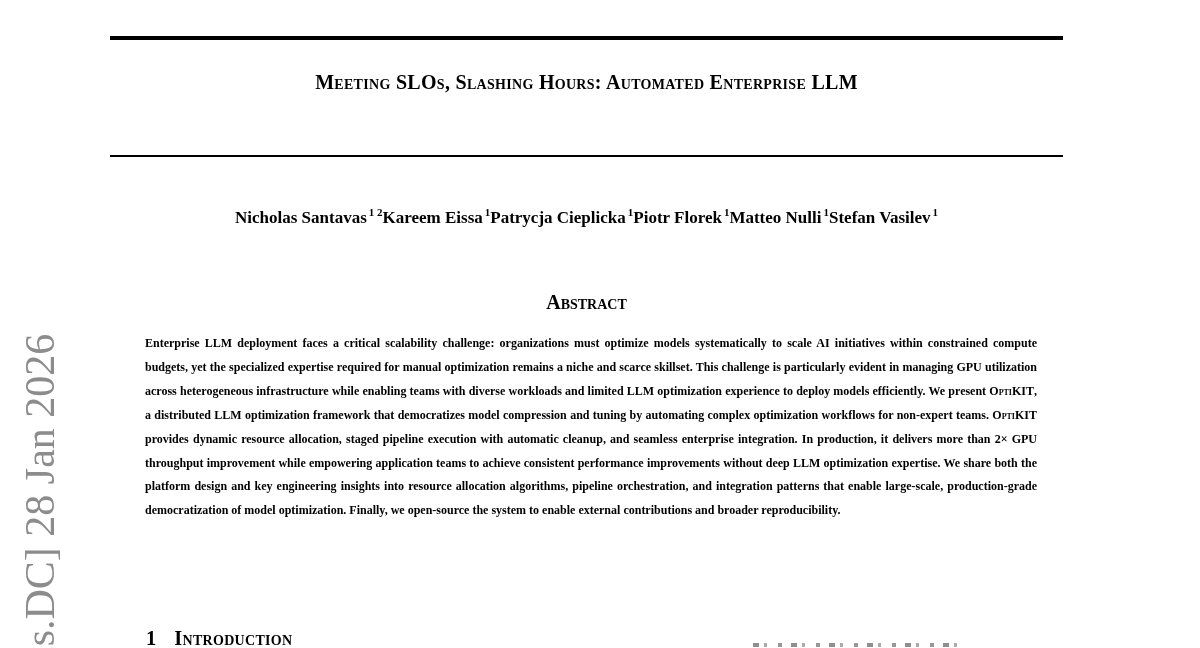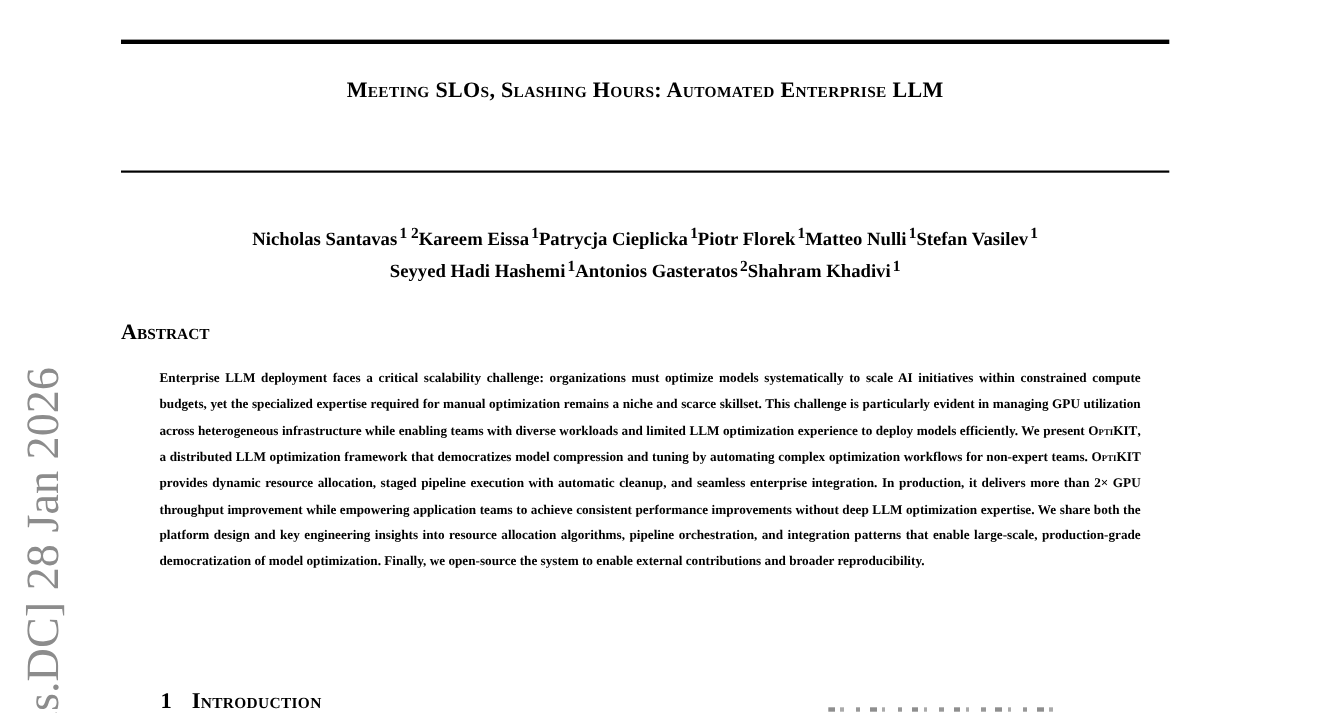--- a/index.html
+++ b/index.html
@@ -28,24 +28,25 @@
 
   .authors-block {
     position: absolute; left: 80px; width: 1013px; top: 200px;
     text-align: center;
     font-weight: bold;
     font-size: 17px;
     line-height: 25px;
   }
   .author { white-space: nowrap; }
   .author + .author { }
-  .author sup { font-size: 14px; font-weight: bold; margin-left: 2px; }
+  .author sup { font-size: 11px; font-weight: bold; margin-left: 2px; }
 
   .abstract-heading {
     position: absolute; left: 110px; width: 953px; top: 291px;
+    text-align: center;
     font-weight: bold;
     font-variant: small-caps;
     font-size: 20px;
   }
 
   .abstract-body {
     position: absolute; left: 145px; width: 892px; top: 332px;
     font-size: 12px;
     line-height: 23.9px;
     text-align: justify;
@@ -91,21 +92,20 @@
   <div class="rule rule-top"></div>
 
   <div class="title-block">
     <div>Meeting SLOs, Slashing Hours: Automated Enterprise LLM</div>
   </div>
 
   <div class="rule rule-mid"></div>
 
   <div class="authors-block">
     <div><span class="author">Nicholas Santavas<sup>1 2</sup></span><span class="author">Kareem Eissa<sup>1</sup></span><span class="author">Patrycja Cieplicka<sup>1</sup></span><span class="author">Piotr Florek<sup>1</sup></span><span class="author">Matteo Nulli<sup>1</sup></span><span class="author">Stefan Vasilev<sup>1</sup></span></div>
-    <div><span class="author">Seyyed Hadi Hashemi<sup>1</sup></span><span class="author">Antonios Gasteratos<sup>2</sup></span><span class="author">Shahram Khadivi<sup>1</sup></span></div>
   </div>
 
   <div class="abstract-heading">Abstract</div>
 
   <div class="abstract-body"><span>Enterprise LLM deployment faces a critical scalability challenge: organizations must optimize models systematically to scale AI initiatives within constrained compute budgets, yet the specialized expertise required for manual optimization remains a niche and scarce skillset. This challenge is particularly evident in managing GPU utilization across heterogeneous infrastructure while enabling teams with diverse workloads and limited LLM optimization experience to deploy models efficiently. We present </span><span class="sc">OptiKIT</span><span>, a distributed LLM optimization framework that democratizes model compression and tuning by automating complex optimization workflows for non-expert teams. </span><span class="sc">OptiKIT</span><span> provides dynamic resource allocation, staged pipeline execution with automatic cleanup, and seamless enterprise integration. In production, it delivers more than 2× GPU throughput improvement while empowering application teams to achieve consistent performance improvements without deep LLM optimization expertise. We share both the platform design and key engineering insights into resource allocation algorithms, pipeline orchestration, and integration patterns that enable large-scale, production-grade democratization of model optimization. Finally, we open-source the system to enable external contributions and broader reproducibility.</span></div>
 
   <div class="section-heading">
     <span class="num">1</span><span class="name">Introduction</span>
   </div>
 

